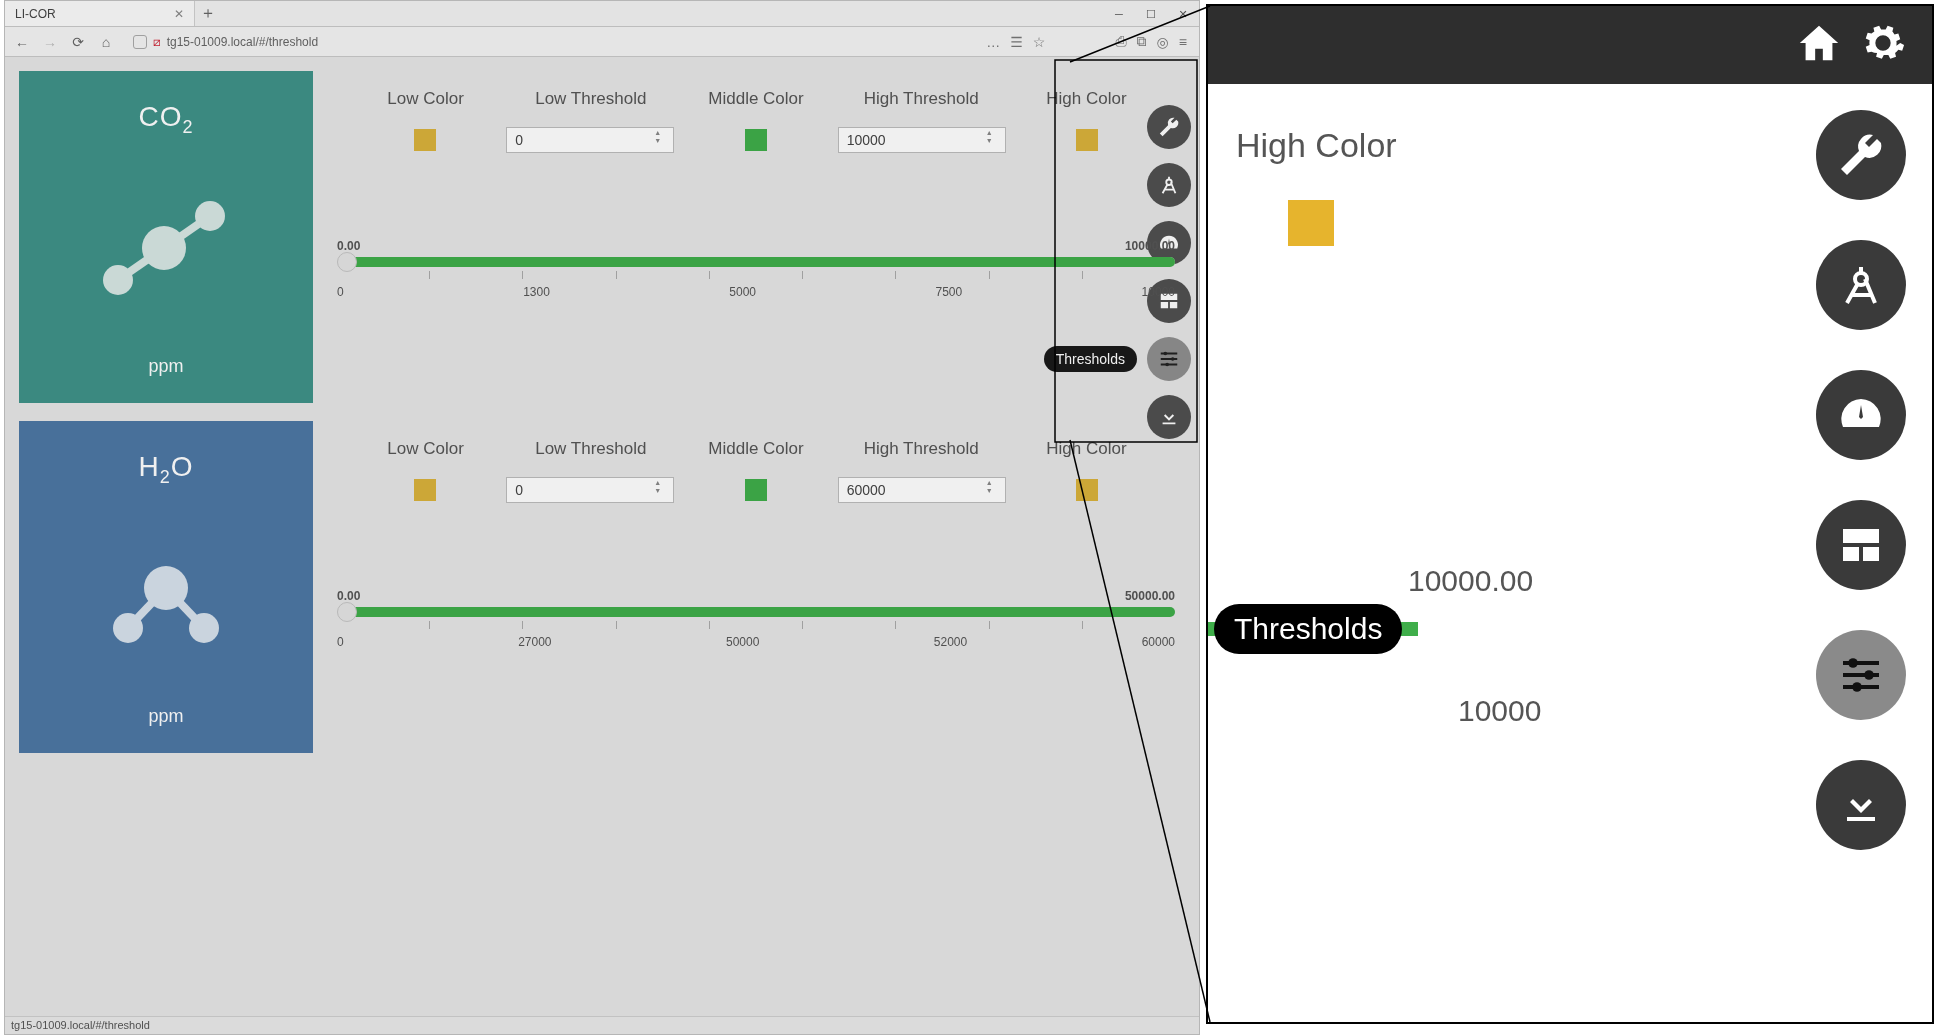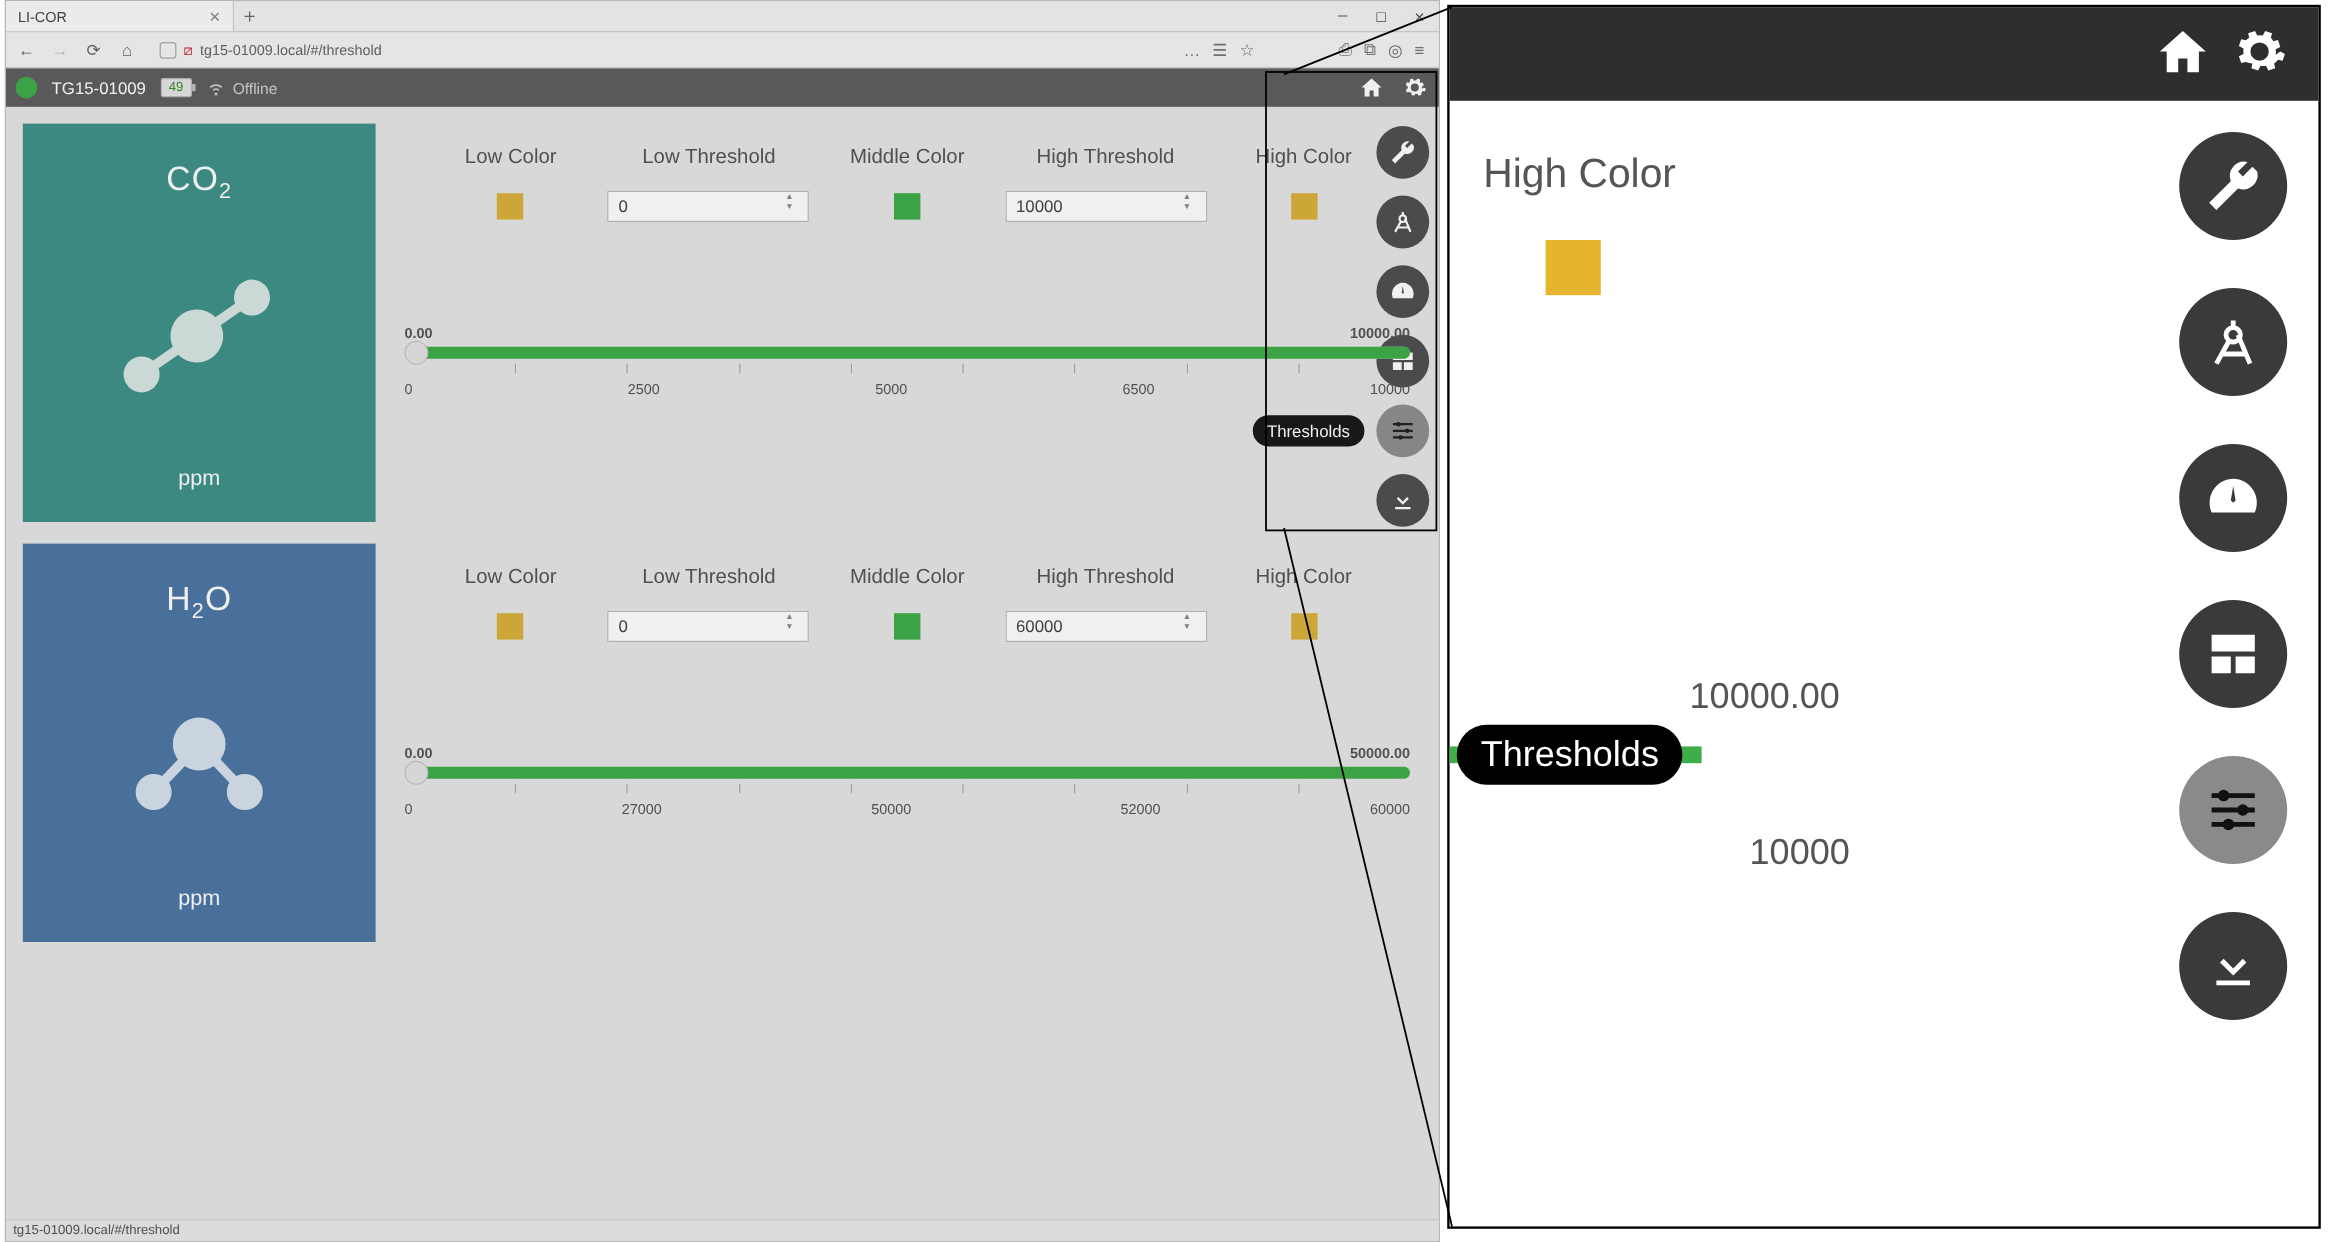--- a/index.html
+++ b/index.html
@@ -150,42 +150,20 @@
       <span>☰</span>
       <span>☆</span>
       <span style="width:50px"></span>
       <span>⎙</span>
       <span>⧉</span>
       <span>◎</span>
       <span>≡</span>
     </div>
   </div>
 
-  <div class="app-header">
-    <div class="status-dot"></div>
-    <div class="device-name">TG15-01009</div>
-    <div class="battery"><span>49</span></div>
-    <div class="wifi">
-      <svg class="ico-svg" width="16" height="16" viewBox="0 0 24 24">
-          <path fill="#cfcfcf" d="M12 18a2 2 0 100 4 2 2 0 000-4zm-4.3-3.3a6 6 0 018.6 0l-1.5 1.5a4 4 0 00-5.7 0zM4 11a12 12 0 0116 0l-1.5 1.5a10 10 0 00-13 0z"></path>
-        </svg>
-      <span>Offline</span>
-    </div>
-    <div class="hdr-spacer"></div>
-    <div class="hdr-icon">
-      <svg width="20" height="20" viewBox="0 0 24 24">
-          <path fill="#fff" d="M12 3l10 9h-3v9h-5v-6h-4v6H5v-9H2z"></path>
-        </svg>
-    </div>
-    <div class="hdr-icon">
-      <svg width="20" height="20" viewBox="0 0 24 24">
-          <path fill="#fff" d="M12 8a4 4 0 100 8 4 4 0 000-8zm9 4l2 1-1 3-2-.5a8 8 0 01-1.7 1.7l.5 2-3 1-1-2a8 8 0 01-2.4 0l-1 2-3-1 .5-2A8 8 0 016 16.5L4 17l-1-3 2-1a8 8 0 010-2.4l-2-1 1-3 2 .5A8 8 0 017.5 6L7 4l3-1 1 2a8 8 0 012.4 0l1-2 3 1-.5 2A8 8 0 0118 7.5l2-.5 1 3-2 1a8 8 0 010 2.4z"></path>
-        </svg>
-    </div>
-  </div>
 
   <div class="side-btns">
     <div class="round-btn">
       <svg width="22" height="22" viewBox="0 0 24 24">
           <path fill="#fff" d="M22 6a6 6 0 01-8 7L5 22l-3-3 9-9a6 6 0 017-8l-4 4 2 2 4-4z"></path>
         </svg>
     </div>
     <div class="round-btn">
       <svg width="22" height="22" viewBox="0 0 24 24">
           <path fill="none" stroke="#fff" stroke-width="2" d="M12 3v3m0 0a3 3 0 100 6 3 3 0 000-6zm-2 6L5 21m9-12l5 12M7 17h10"></path>
@@ -279,23 +257,23 @@
               <i></i>
               <i></i>
               <i></i>
               <i></i>
               <i></i>
               <i></i>
               <i></i>
             </div>
           <div class="ticks">
             <span>0</span>
-              <span>2500</span>
+              <span>1300</span>
               <span>5000</span>
-              <span>6500</span>
+              <span>7500</span>
               <span>10000</span>
           </div>
         </div>
       </div>
     </div>
 
     <div class="panel">
       <div class="gas-card h2o">
         <div class="gas-title">
           <span>H</span><sub>2</sub><span>O</span>

